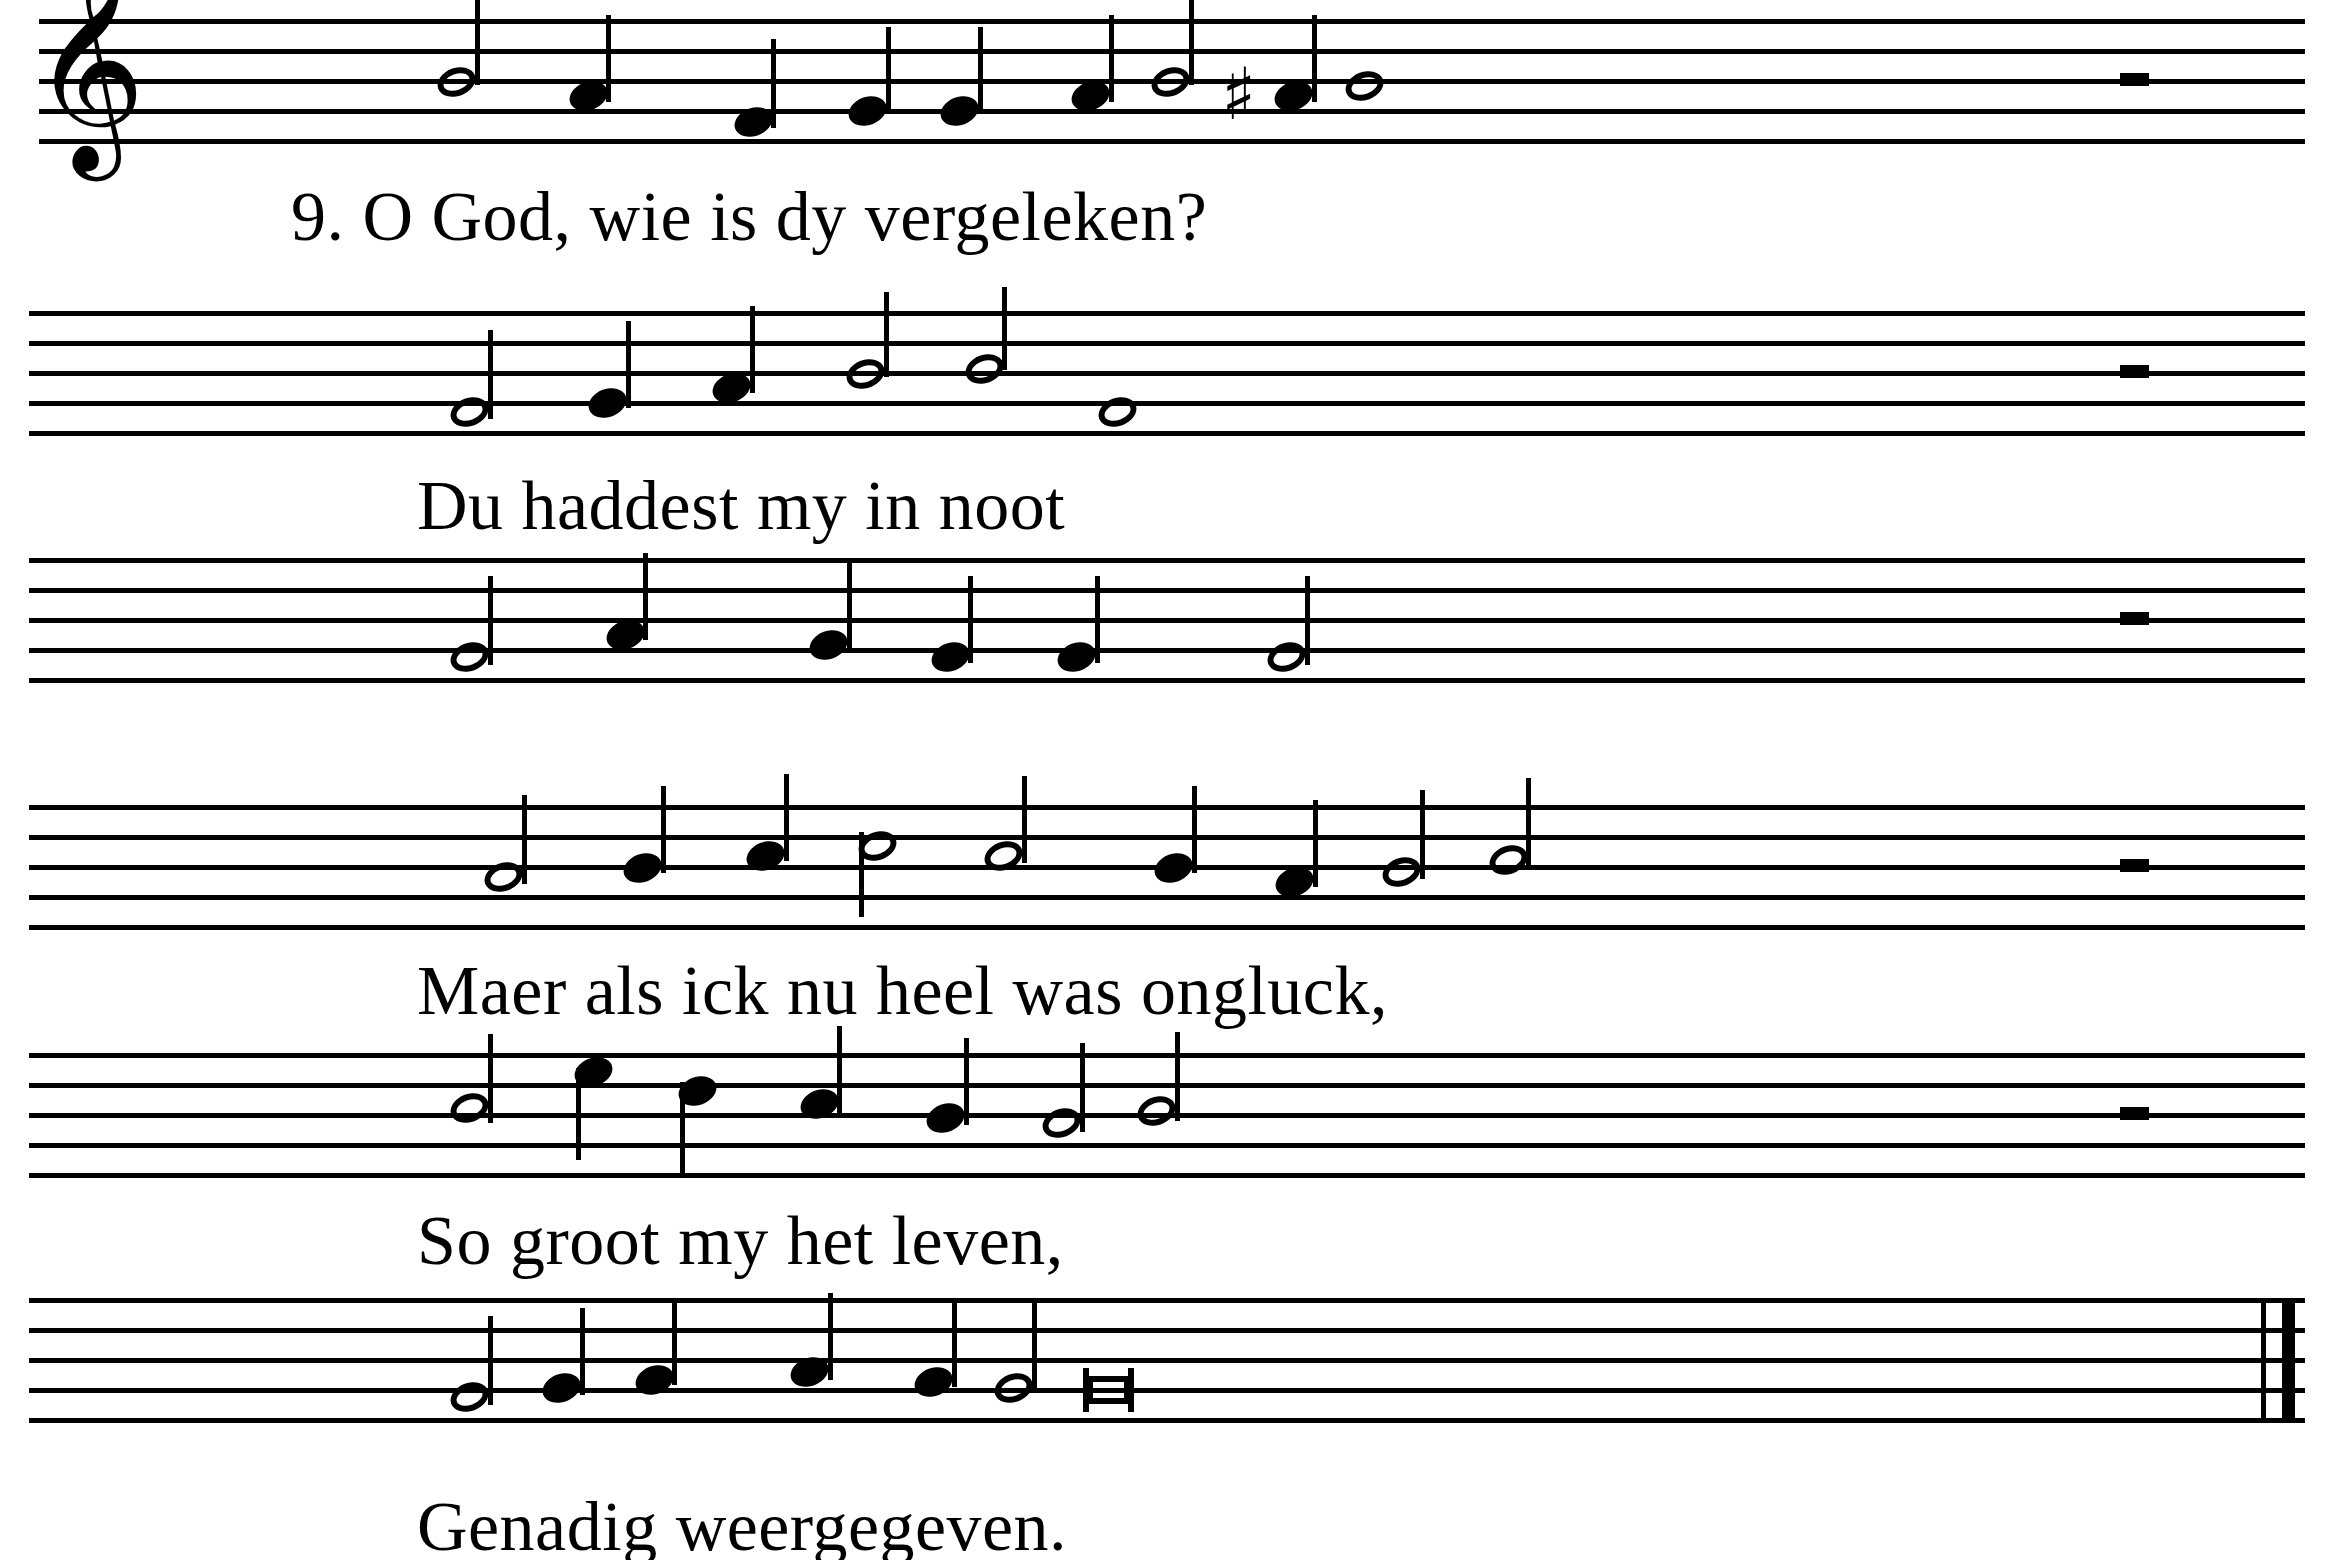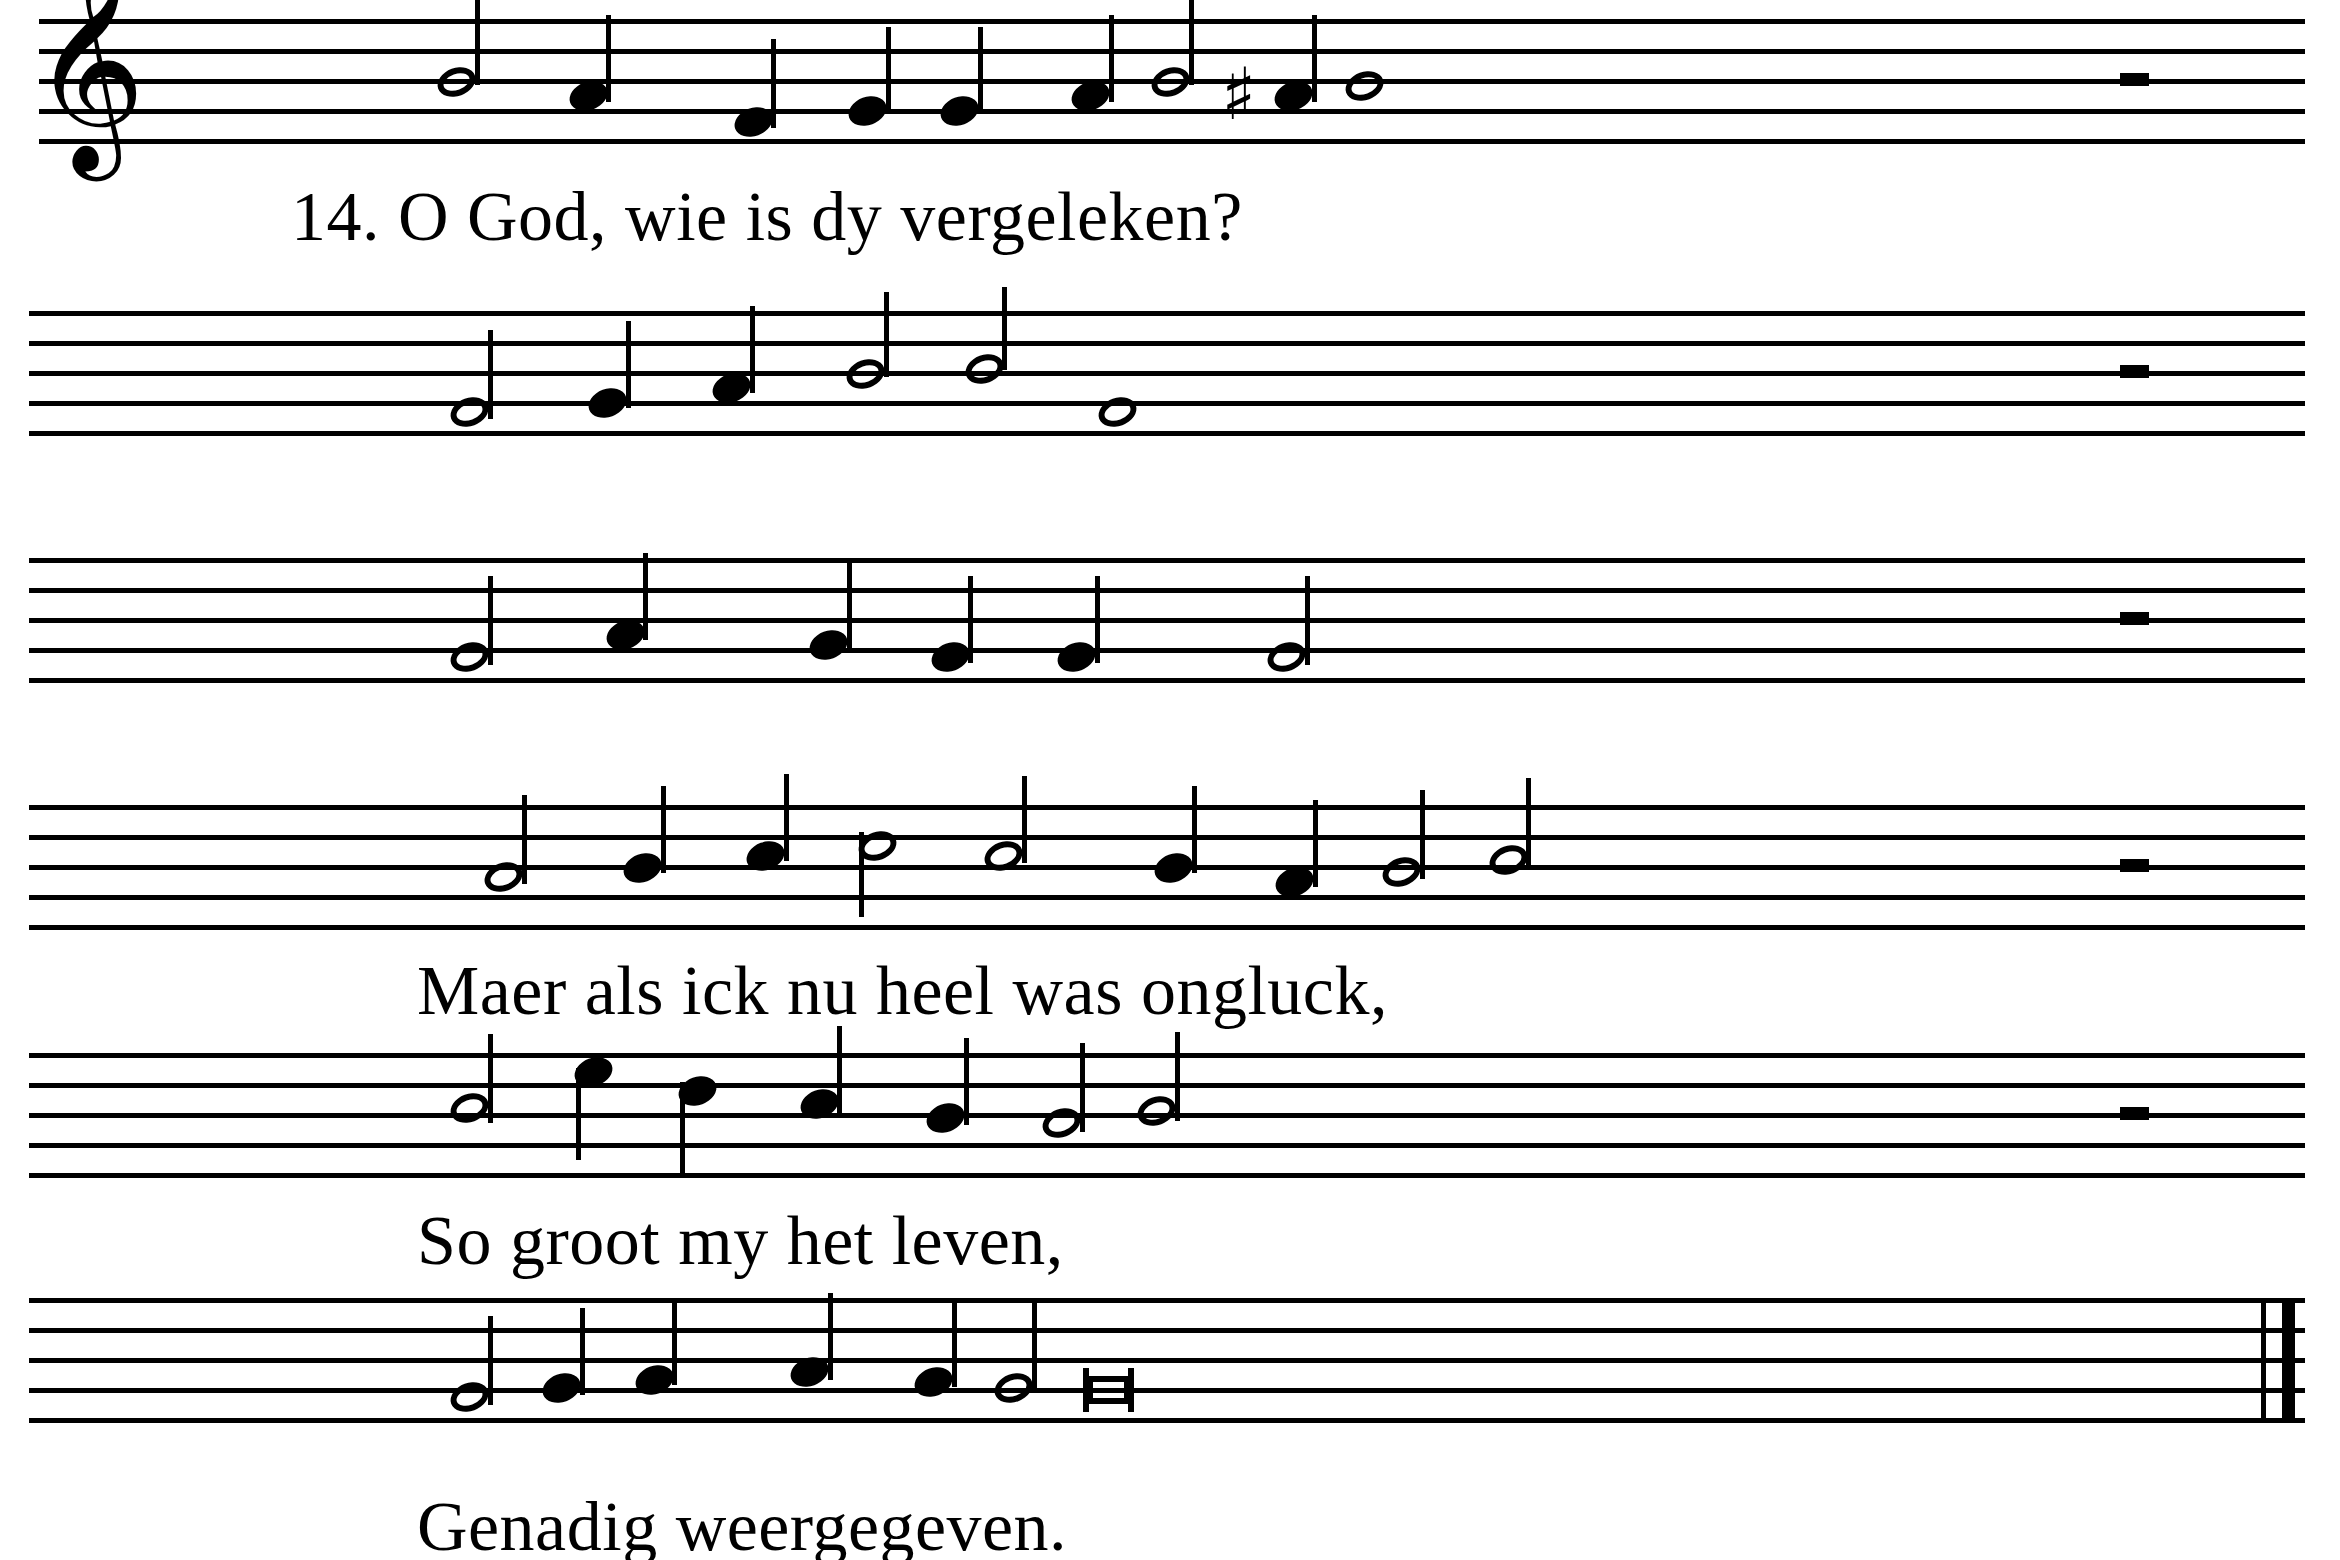--- a/index.html
+++ b/index.html
@@ -166,21 +166,21 @@
     <div class="note open" style="left:1151px; top:49px;"></div>
 
     <div class="sharp" style="left:1221px; top:39px;">♯</div>
     <div class="stem" style="left:1312px; top:-4.9px; height:87px;"></div>
     <div class="note filled" style="left:1274px; top:63px;"></div>
 
     <div class="note open" style="left:1345px; top:53px;"></div>
 
     <div class="restblock" style="left:2120px; top:54px;"></div>
   </div>
-  <div class="lyric" style="left:291px; top:177px;">14. O God, wie is dy vergeleken?</div>
+  <div class="lyric" style="left:291px; top:177px;">9. O God, wie is dy vergeleken?</div>
 
   <div class="system" style="top:311px;">
     <div class="stafflines">
       <div class="ln"></div>
         <div class="ln"></div>
         <div class="ln"></div>
         <div class="ln"></div>
         <div class="ln"></div>
     </div>
 
@@ -196,20 +196,21 @@
     <div class="stem" style="left:884px; top:-19.4px; height:85px;"></div>
     <div class="note open" style="left:846px; top:49px;"></div>
 
     <div class="stem" style="left:1002px; top:-24px; height:83px;"></div>
     <div class="note open" style="left:965px; top:44px;"></div>
 
     <div class="note open" style="left:1098px; top:87px;"></div>
 
     <div class="restblock" style="left:2120px; top:54px;"></div>
   </div>
+  <div class="lyric" style="left:417px; top:466px;">Du haddest my in noot</div>
 
   <div class="system" style="top:558px;">
     <div class="stafflines">
       <div class="ln"></div>
         <div class="ln"></div>
         <div class="ln"></div>
         <div class="ln"></div>
         <div class="ln"></div>
     </div>
 

